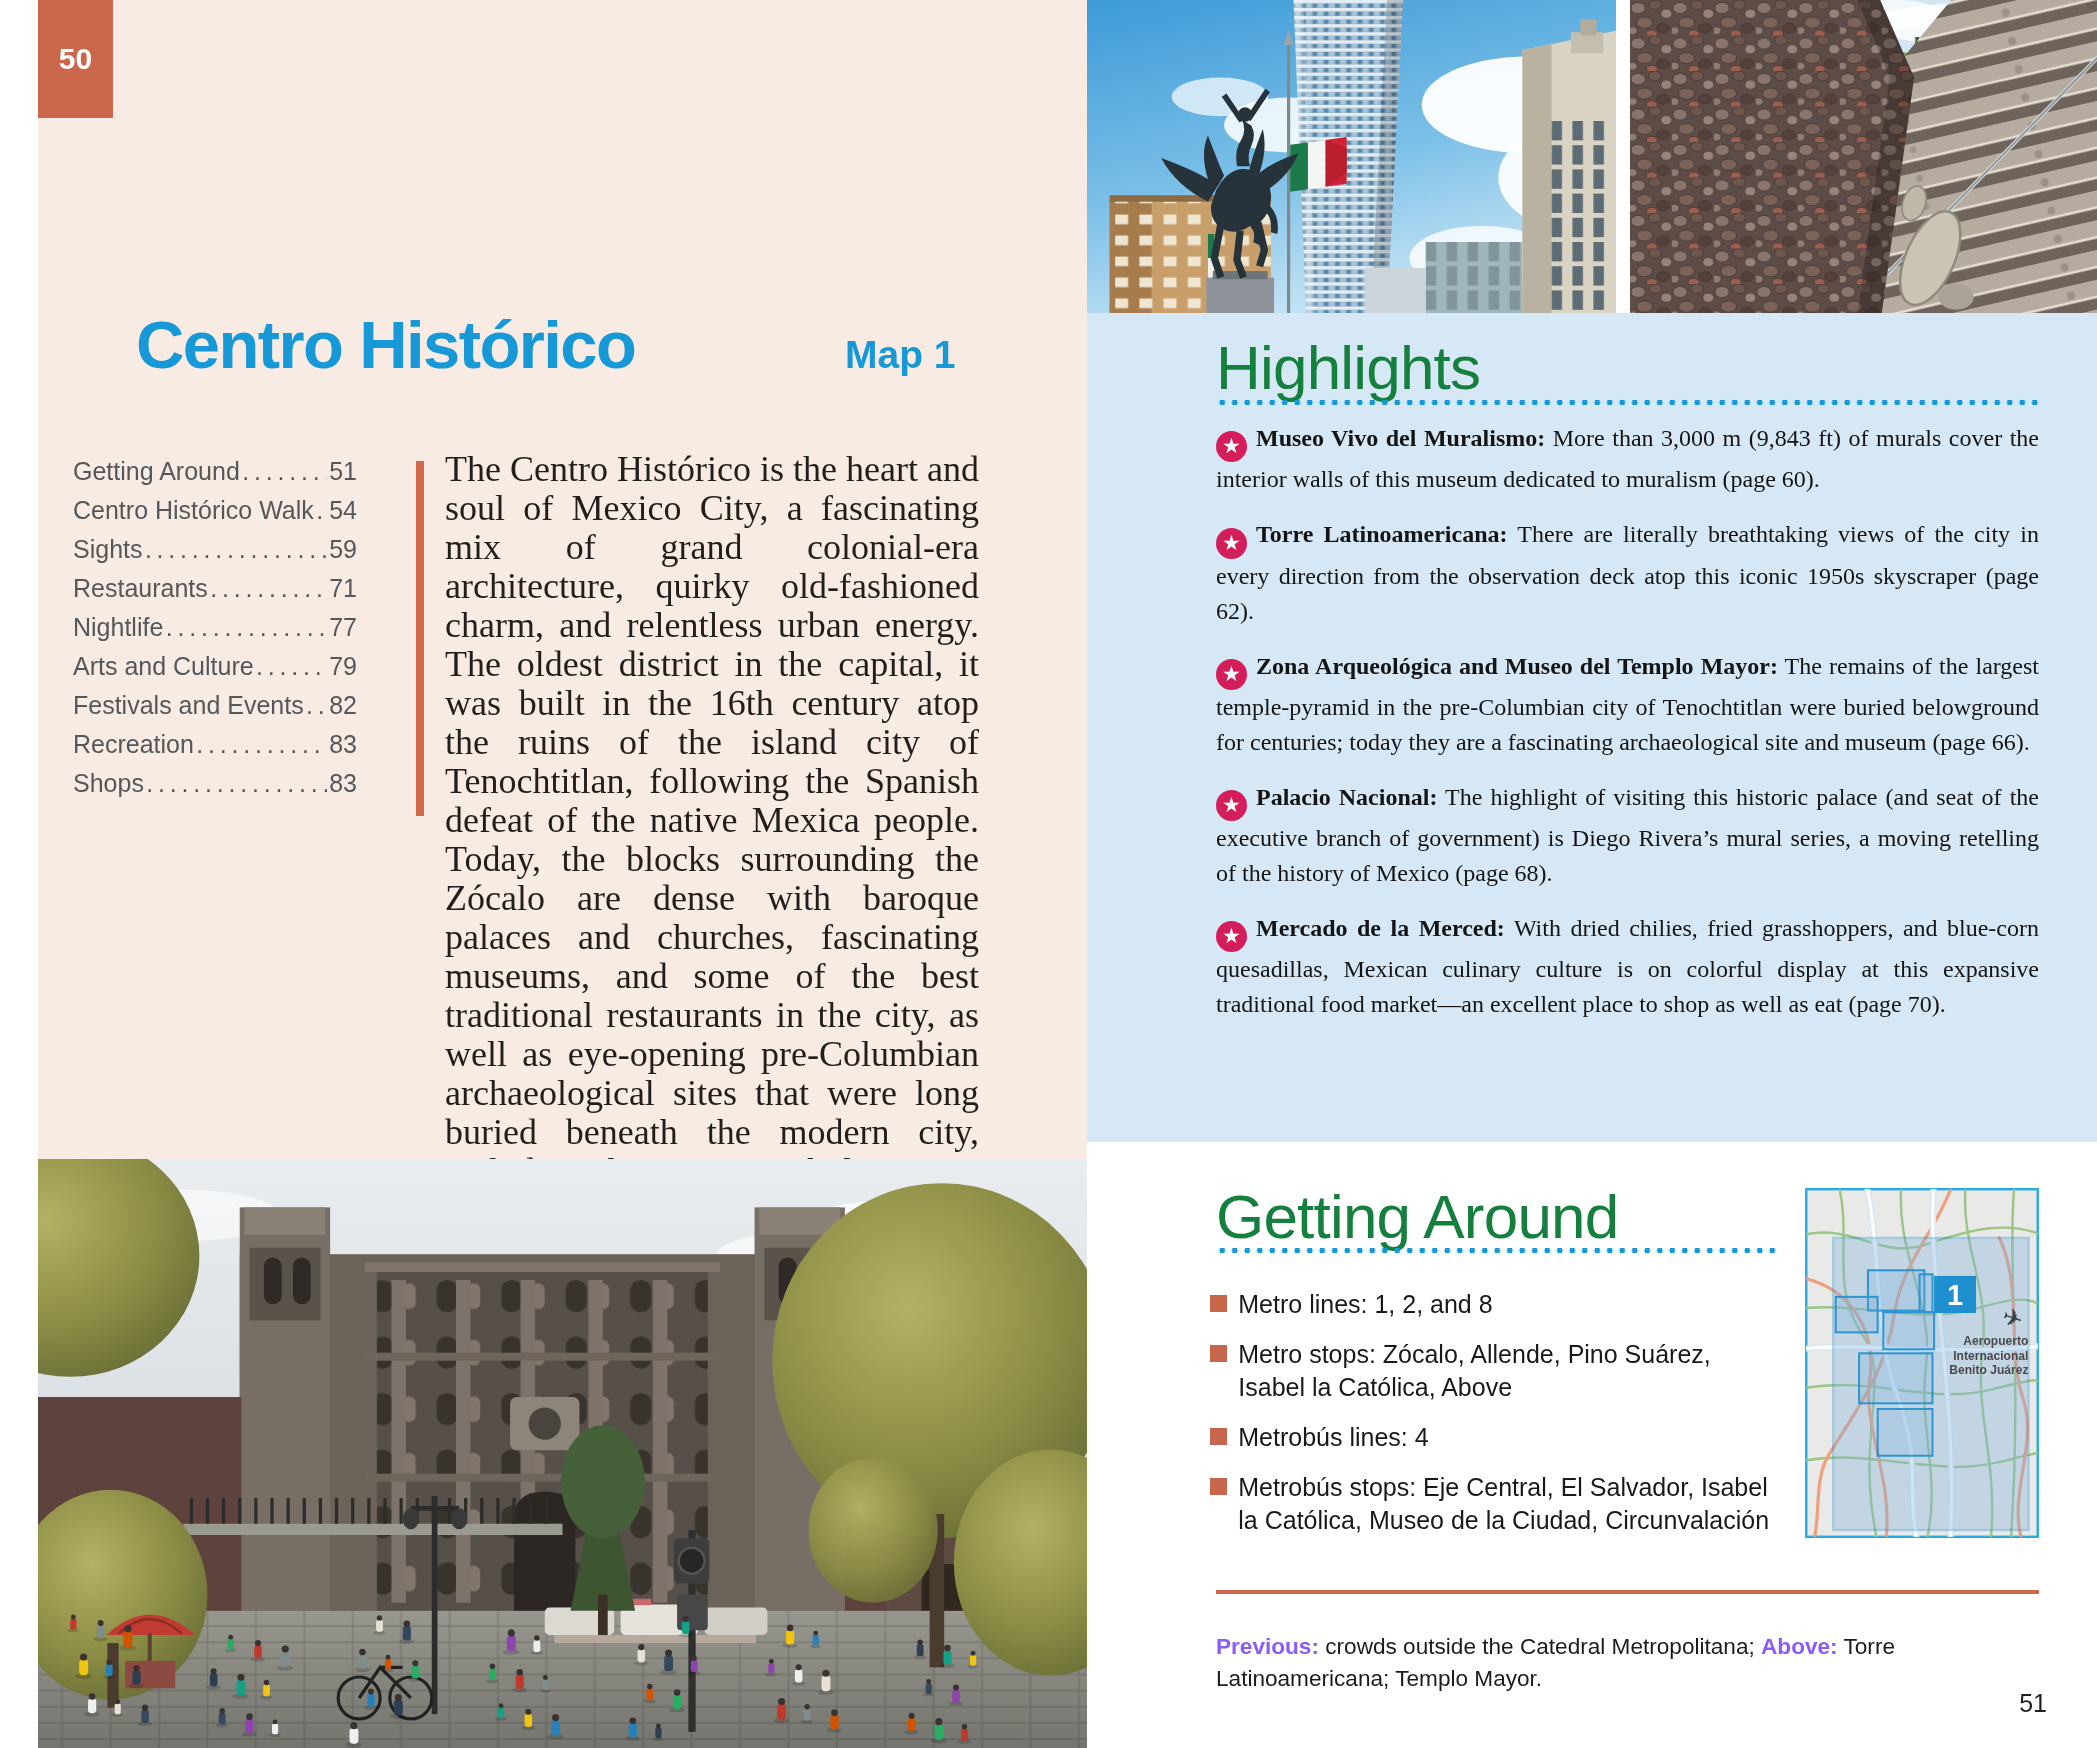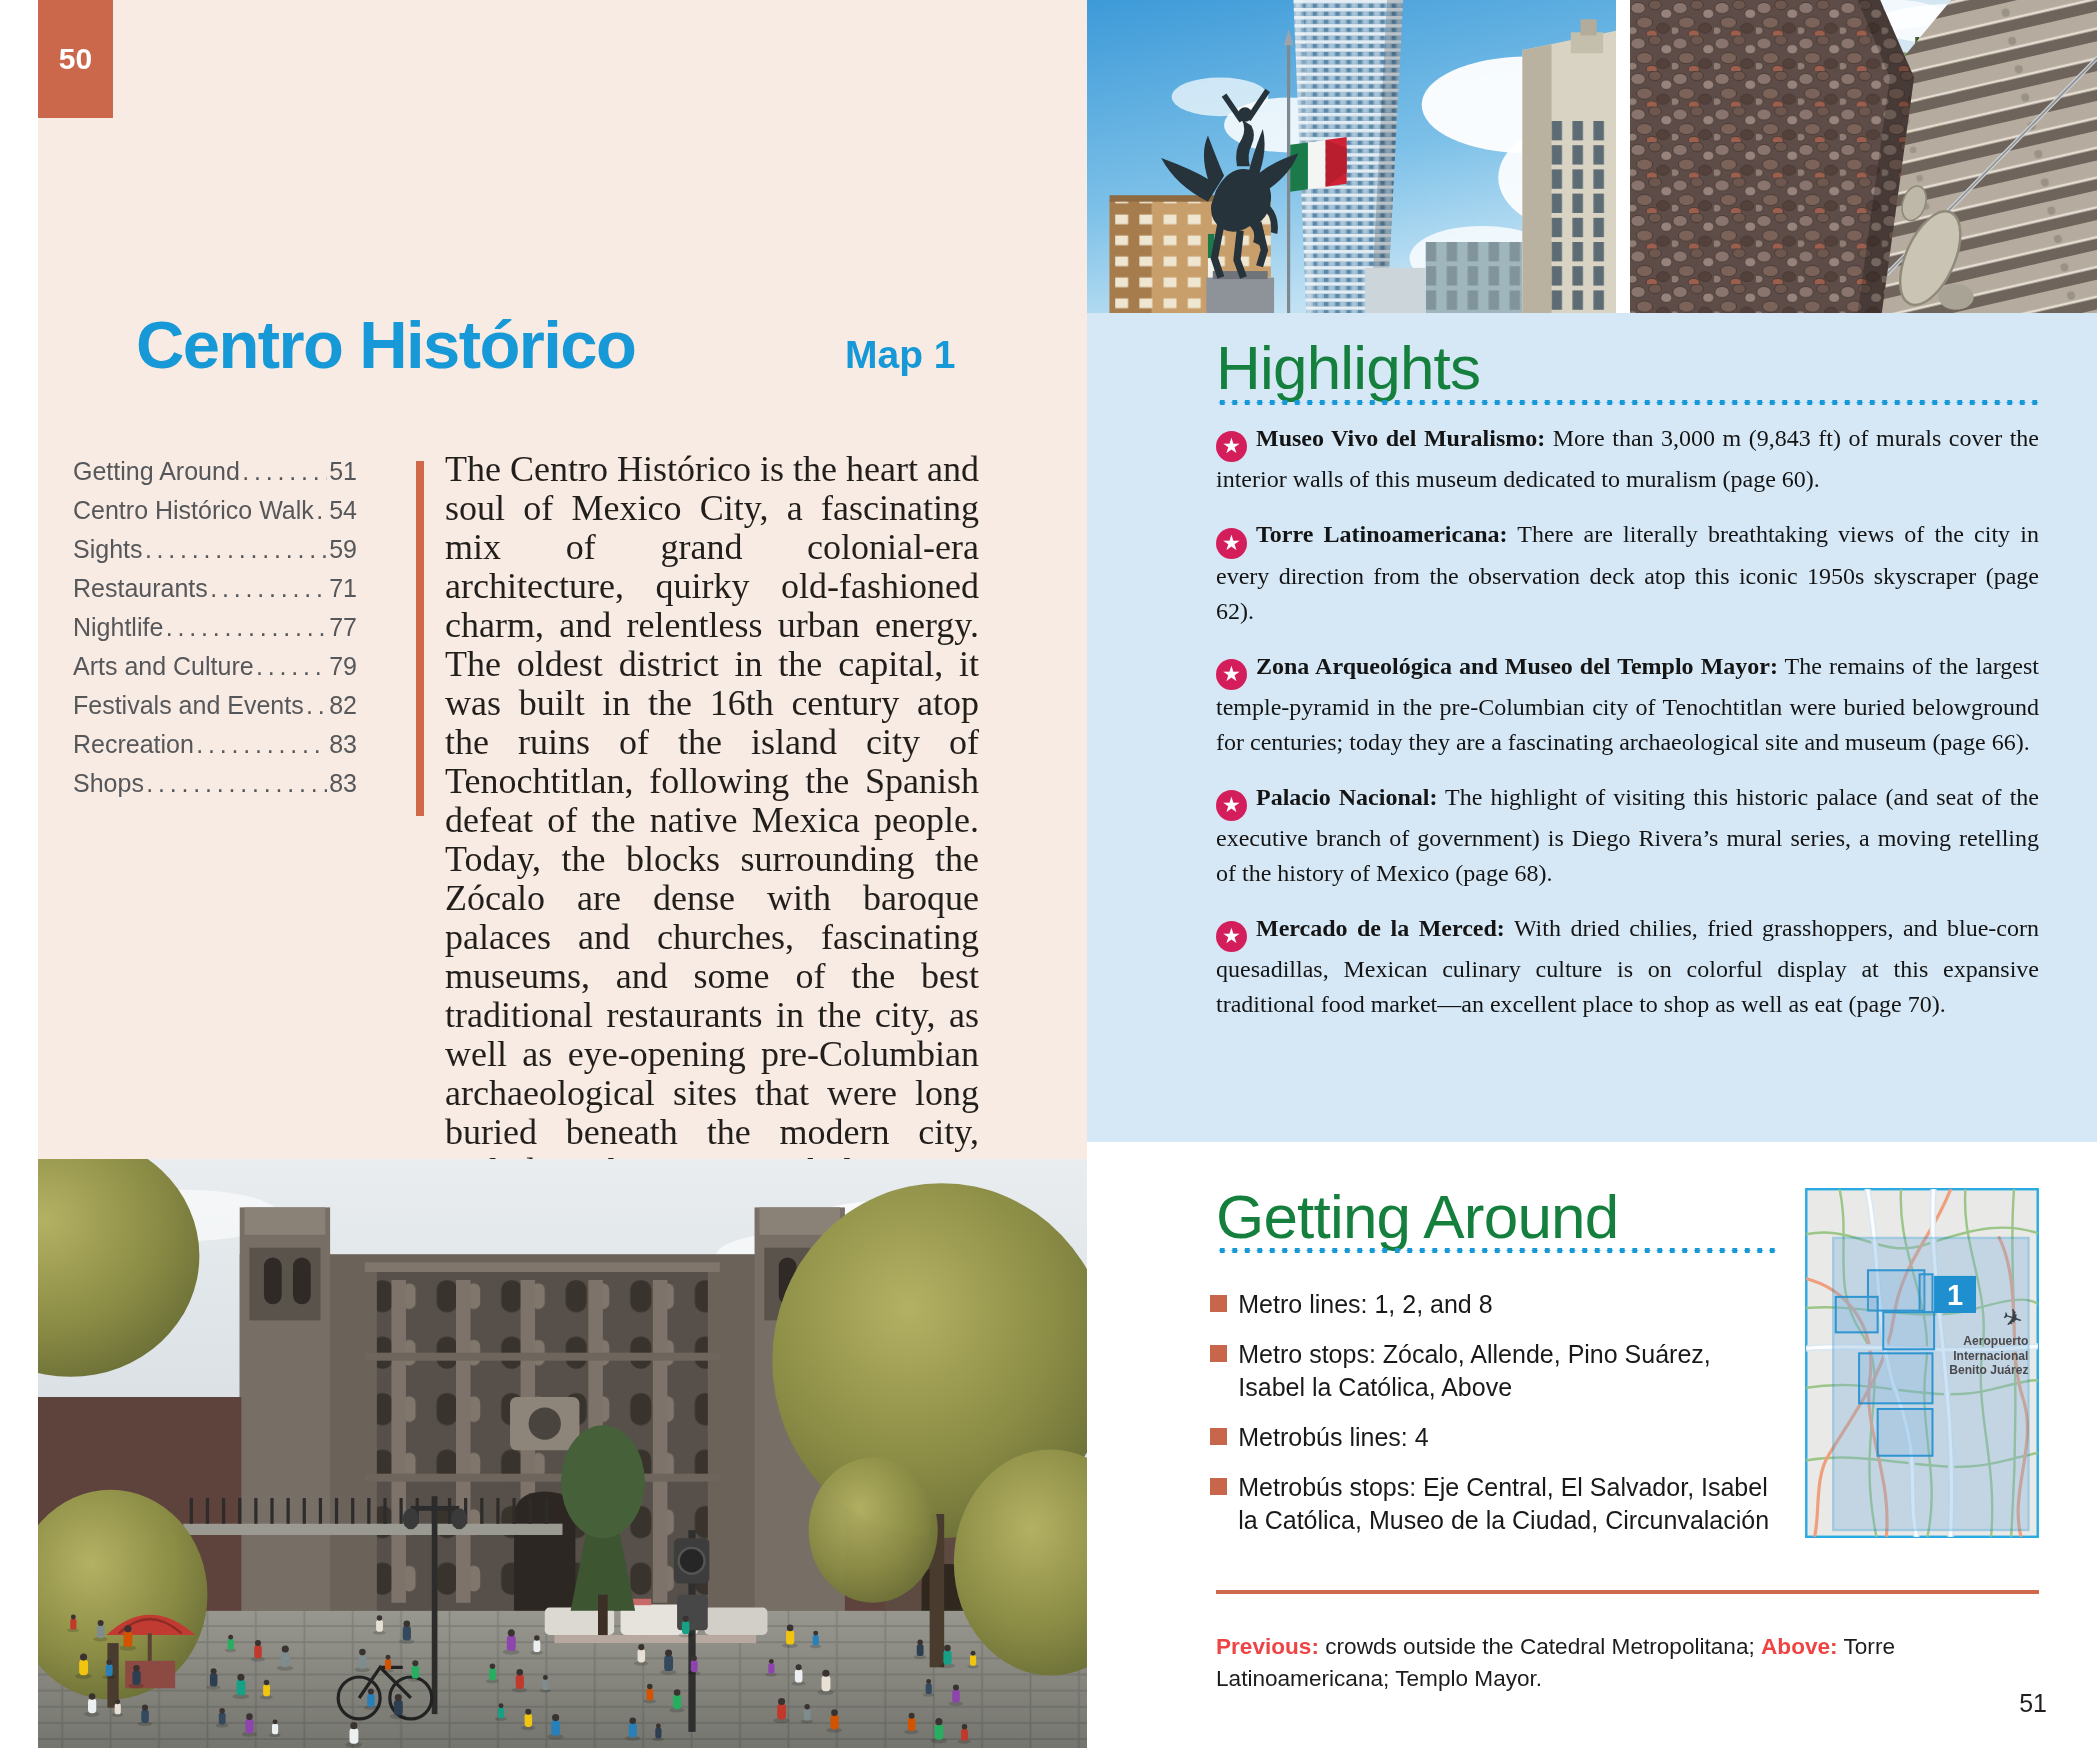--- a/index.html
+++ b/index.html
@@ -63,21 +63,21 @@
   .ga-heading{position:absolute;left:129px;top:1186px;}
   .ga-rule{position:absolute;left:129px;top:1247px;width:561px;}
   .ga-list{position:absolute;left:123px;top:1288px;width:570px;}
   .ga-row{display:flex;margin-bottom:17px;font-size:25px;line-height:33px;color:#191919;}
   .square-bullet-icon{flex:0 0 auto;width:17px;height:17px;background:#c8664b;margin:7.3px 11.3px 0 0;}
 
   .map-figure{position:absolute;left:718px;top:1188px;width:234px;height:350px;}
 
   .caption-rule{position:absolute;left:129px;top:1590px;width:823px;height:4px;background:#d0694a;}
   .caption{position:absolute;left:129px;top:1608px;width:833px;font-size:22.6px;line-height:32px;color:#1c1c1c;}
-  .cap-label{color:#ef4444;font-weight:bold;}
+  .cap-label{color:#8b5cf6;font-weight:bold;}
   .folio-plain{position:absolute;left:920px;top:1689px;width:40px;text-align:right;font-size:25px;color:#231f20;}
 </style>
 </head>
 <body>
 
 <div class="page" id="page-left">
 
   <div class="folio-box">
     <span>50</span>
   </div>

